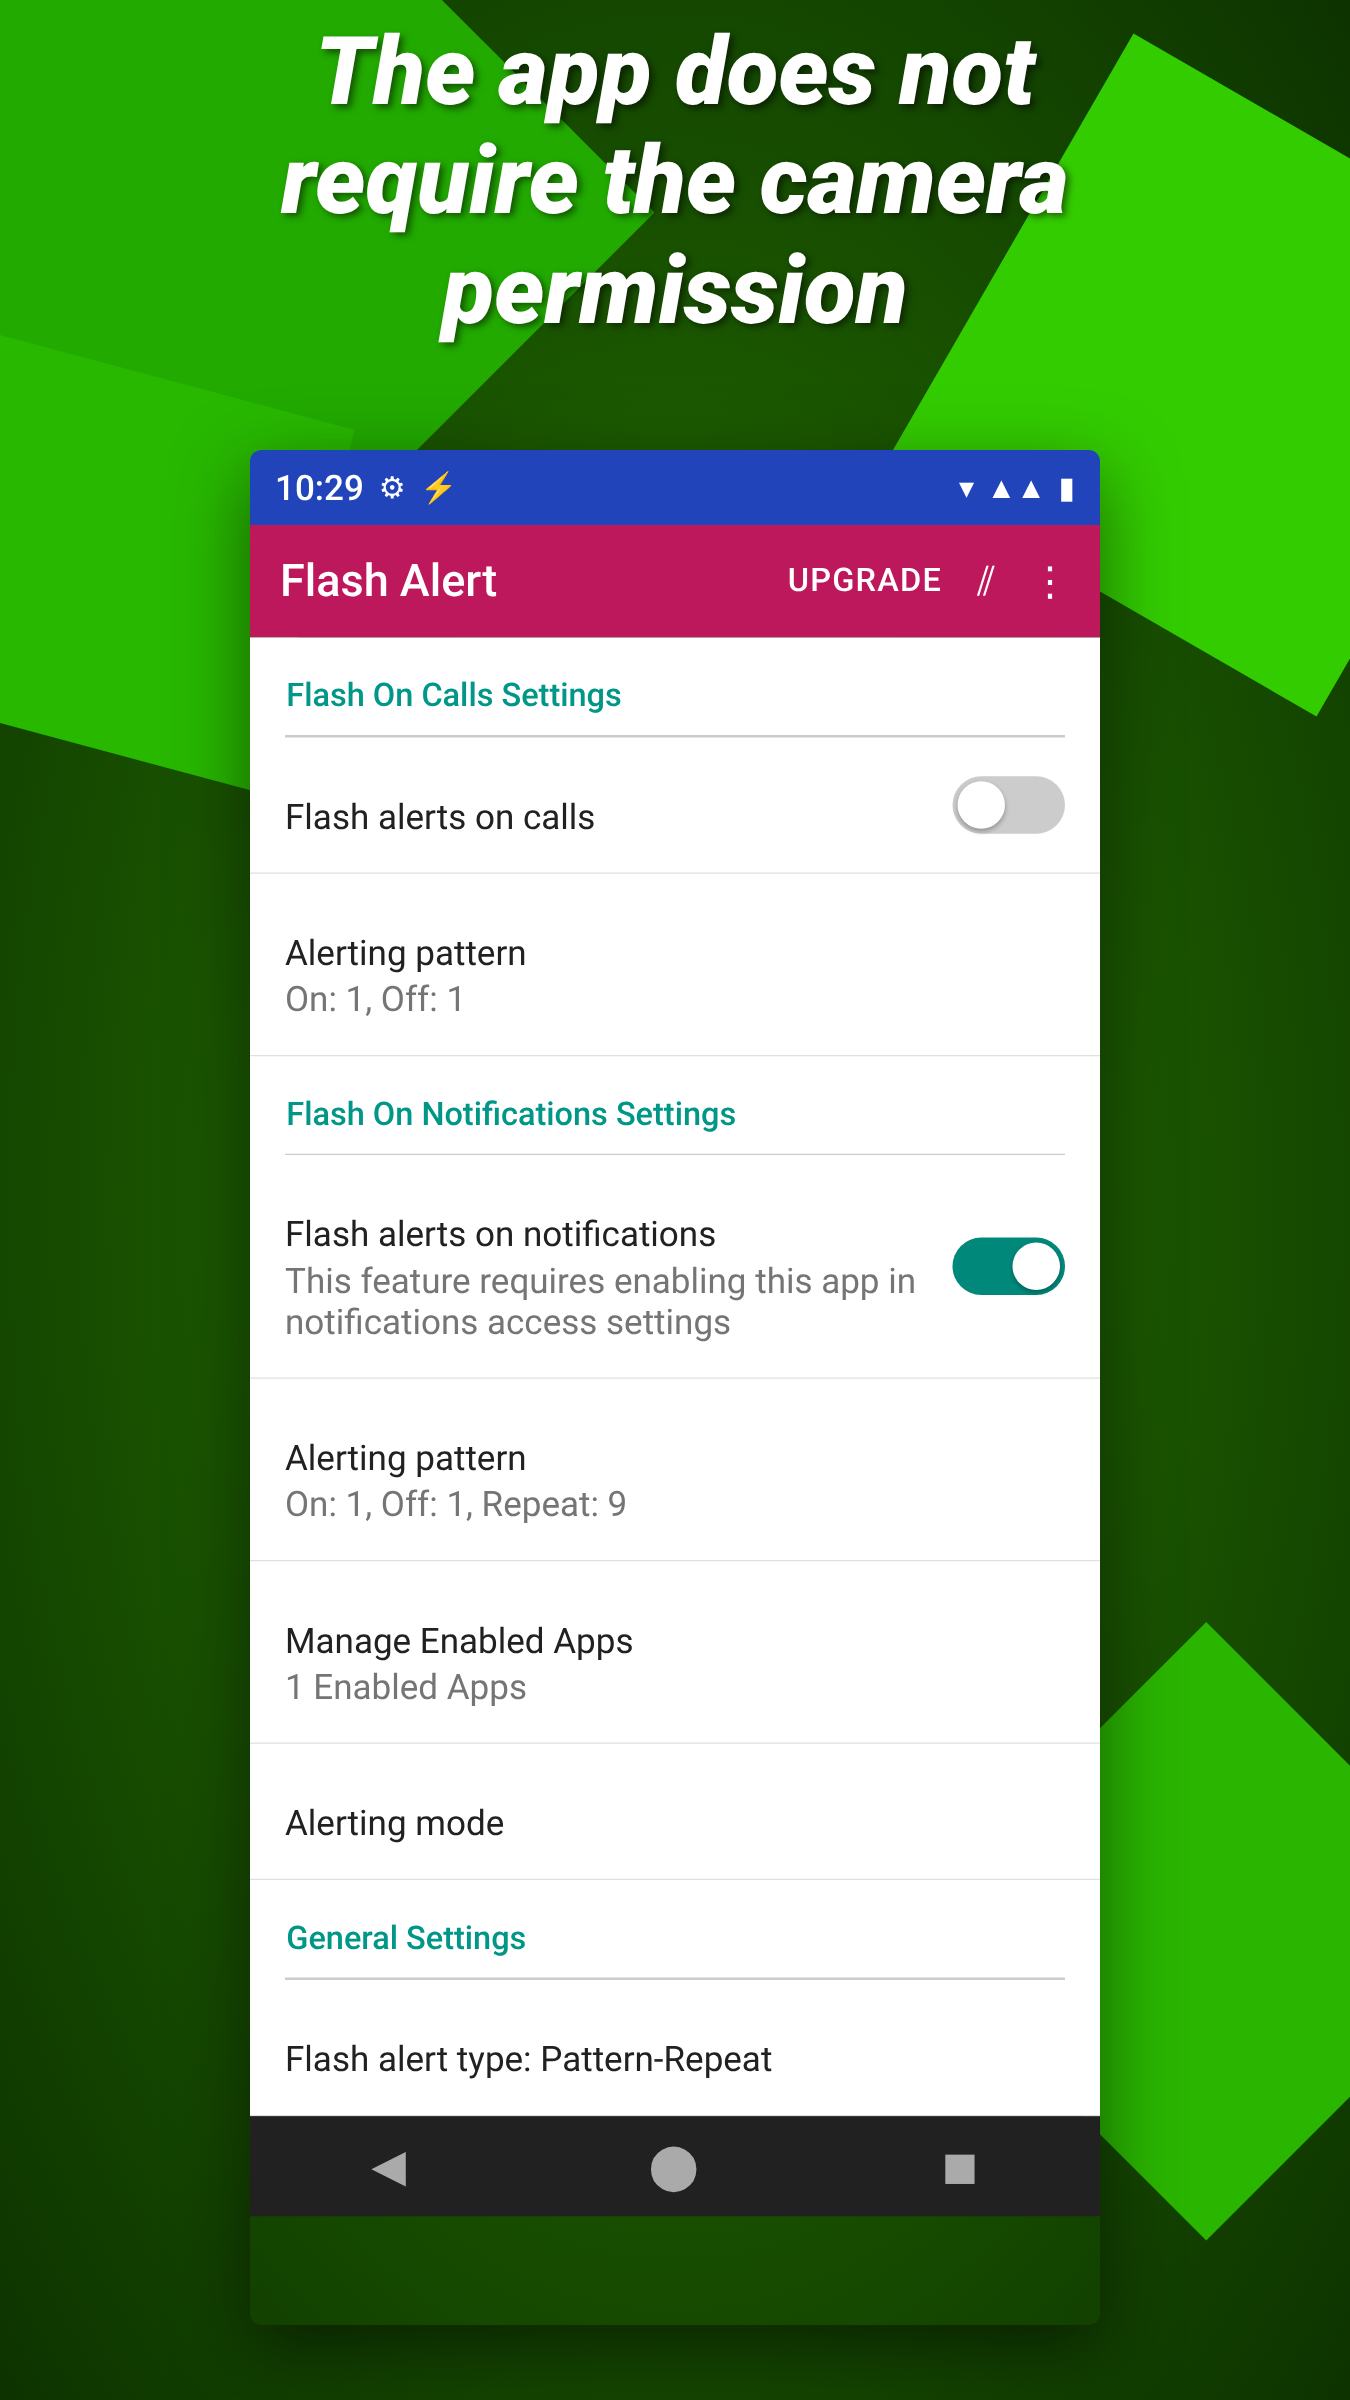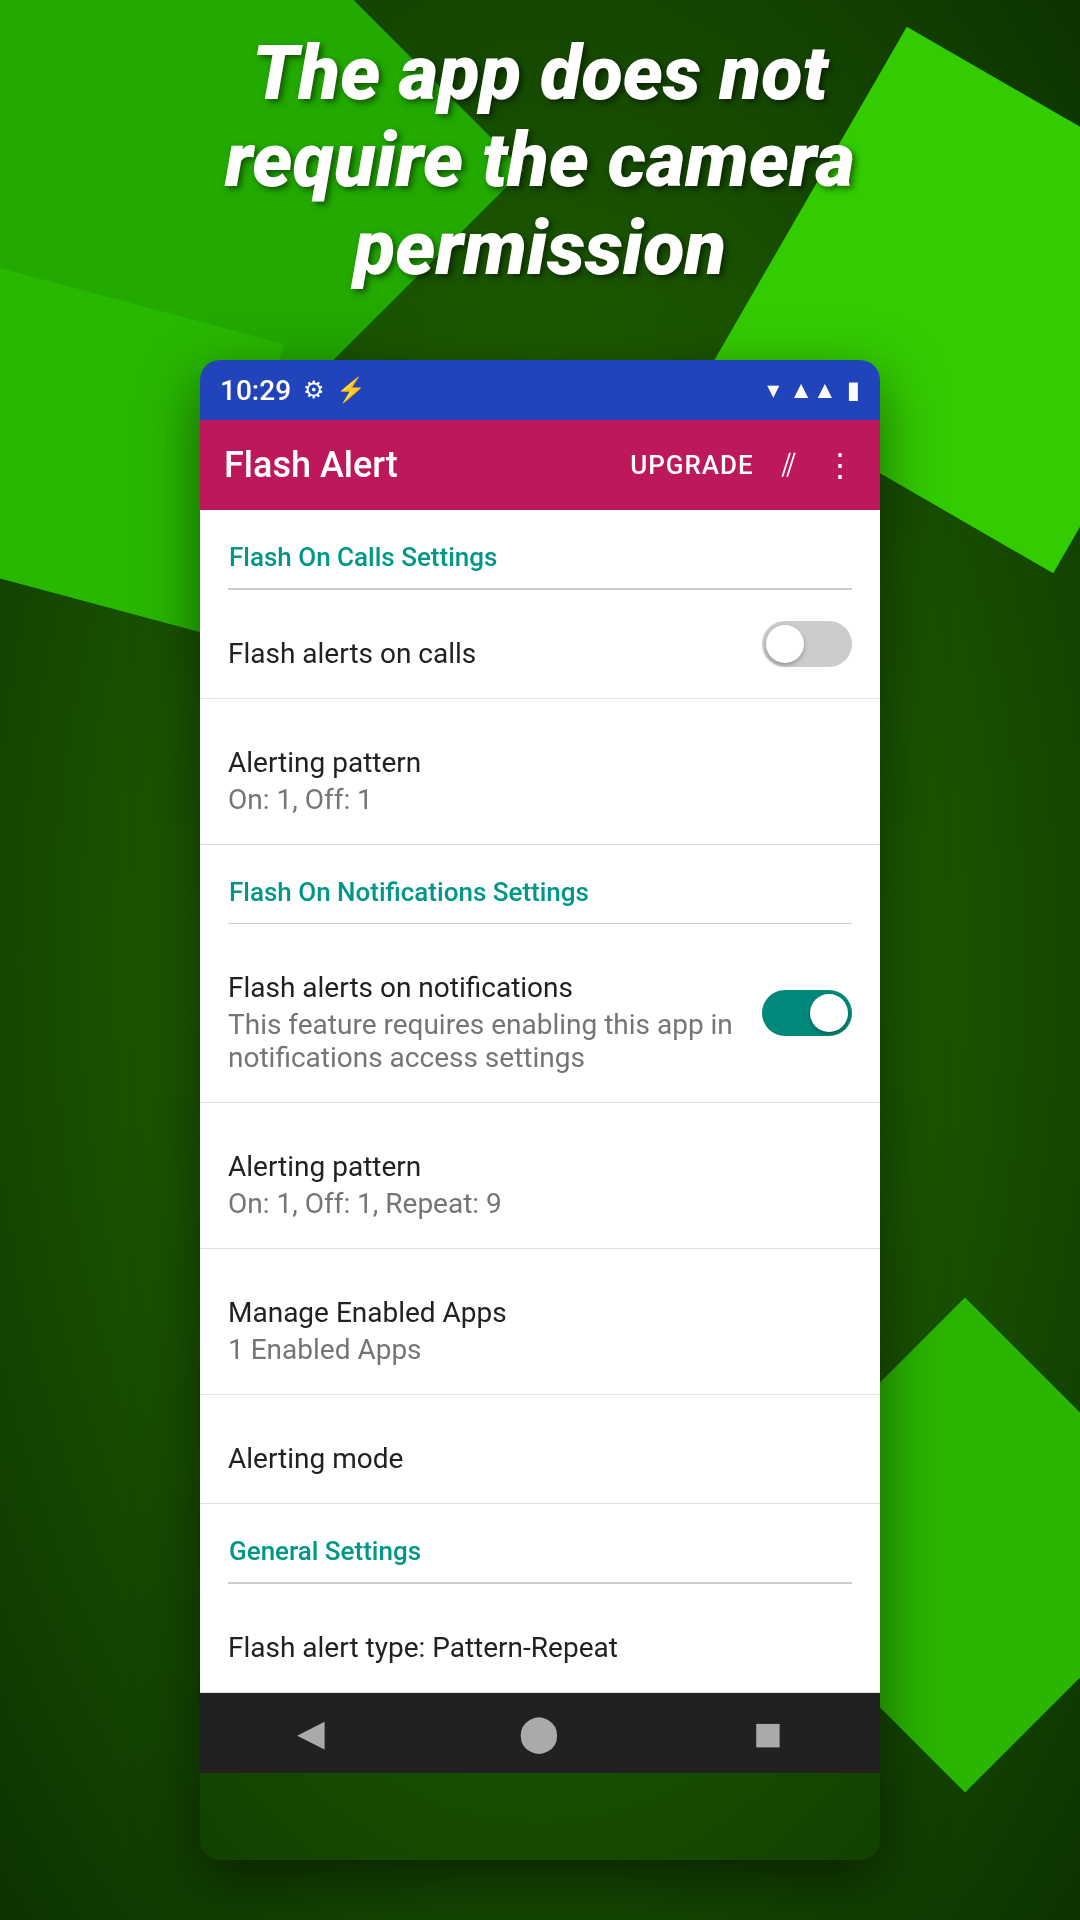--- a/index.html
+++ b/index.html
@@ -54,21 +54,21 @@
       bottom: 200px; right: -60px;
       width: 350px; height: 350px;
       background: #2ab500;
       transform: rotate(45deg);
       z-index: 1;
     }
 
     
     .header-text {
       position: absolute;
-      top: 30px;
+      top: 14px;
       left: 50%;
       transform: translateX(-50%);
       width: 800px;
       text-align: center;
       z-index: 10;
     }
 
     .header-text h1 {
       font-size: 76px;
       font-weight: 900;
@@ -80,21 +80,21 @@
 
     
     .phone-frame {
       position: absolute;
       top: 360px;
       left: 50%;
       transform: translateX(-50%);
       width: 680px;
       height: 1500px;
       z-index: 20;
-      border-radius: 20px;
+      border-radius: 9px;
       overflow: hidden;
       box-shadow: 0 20px 60px rgba(0,0,0,0.5);
     }
 
     
     .status-bar {
       width: 100%;
       height: 60px;
       background: #2244bb;
       display: flex;

